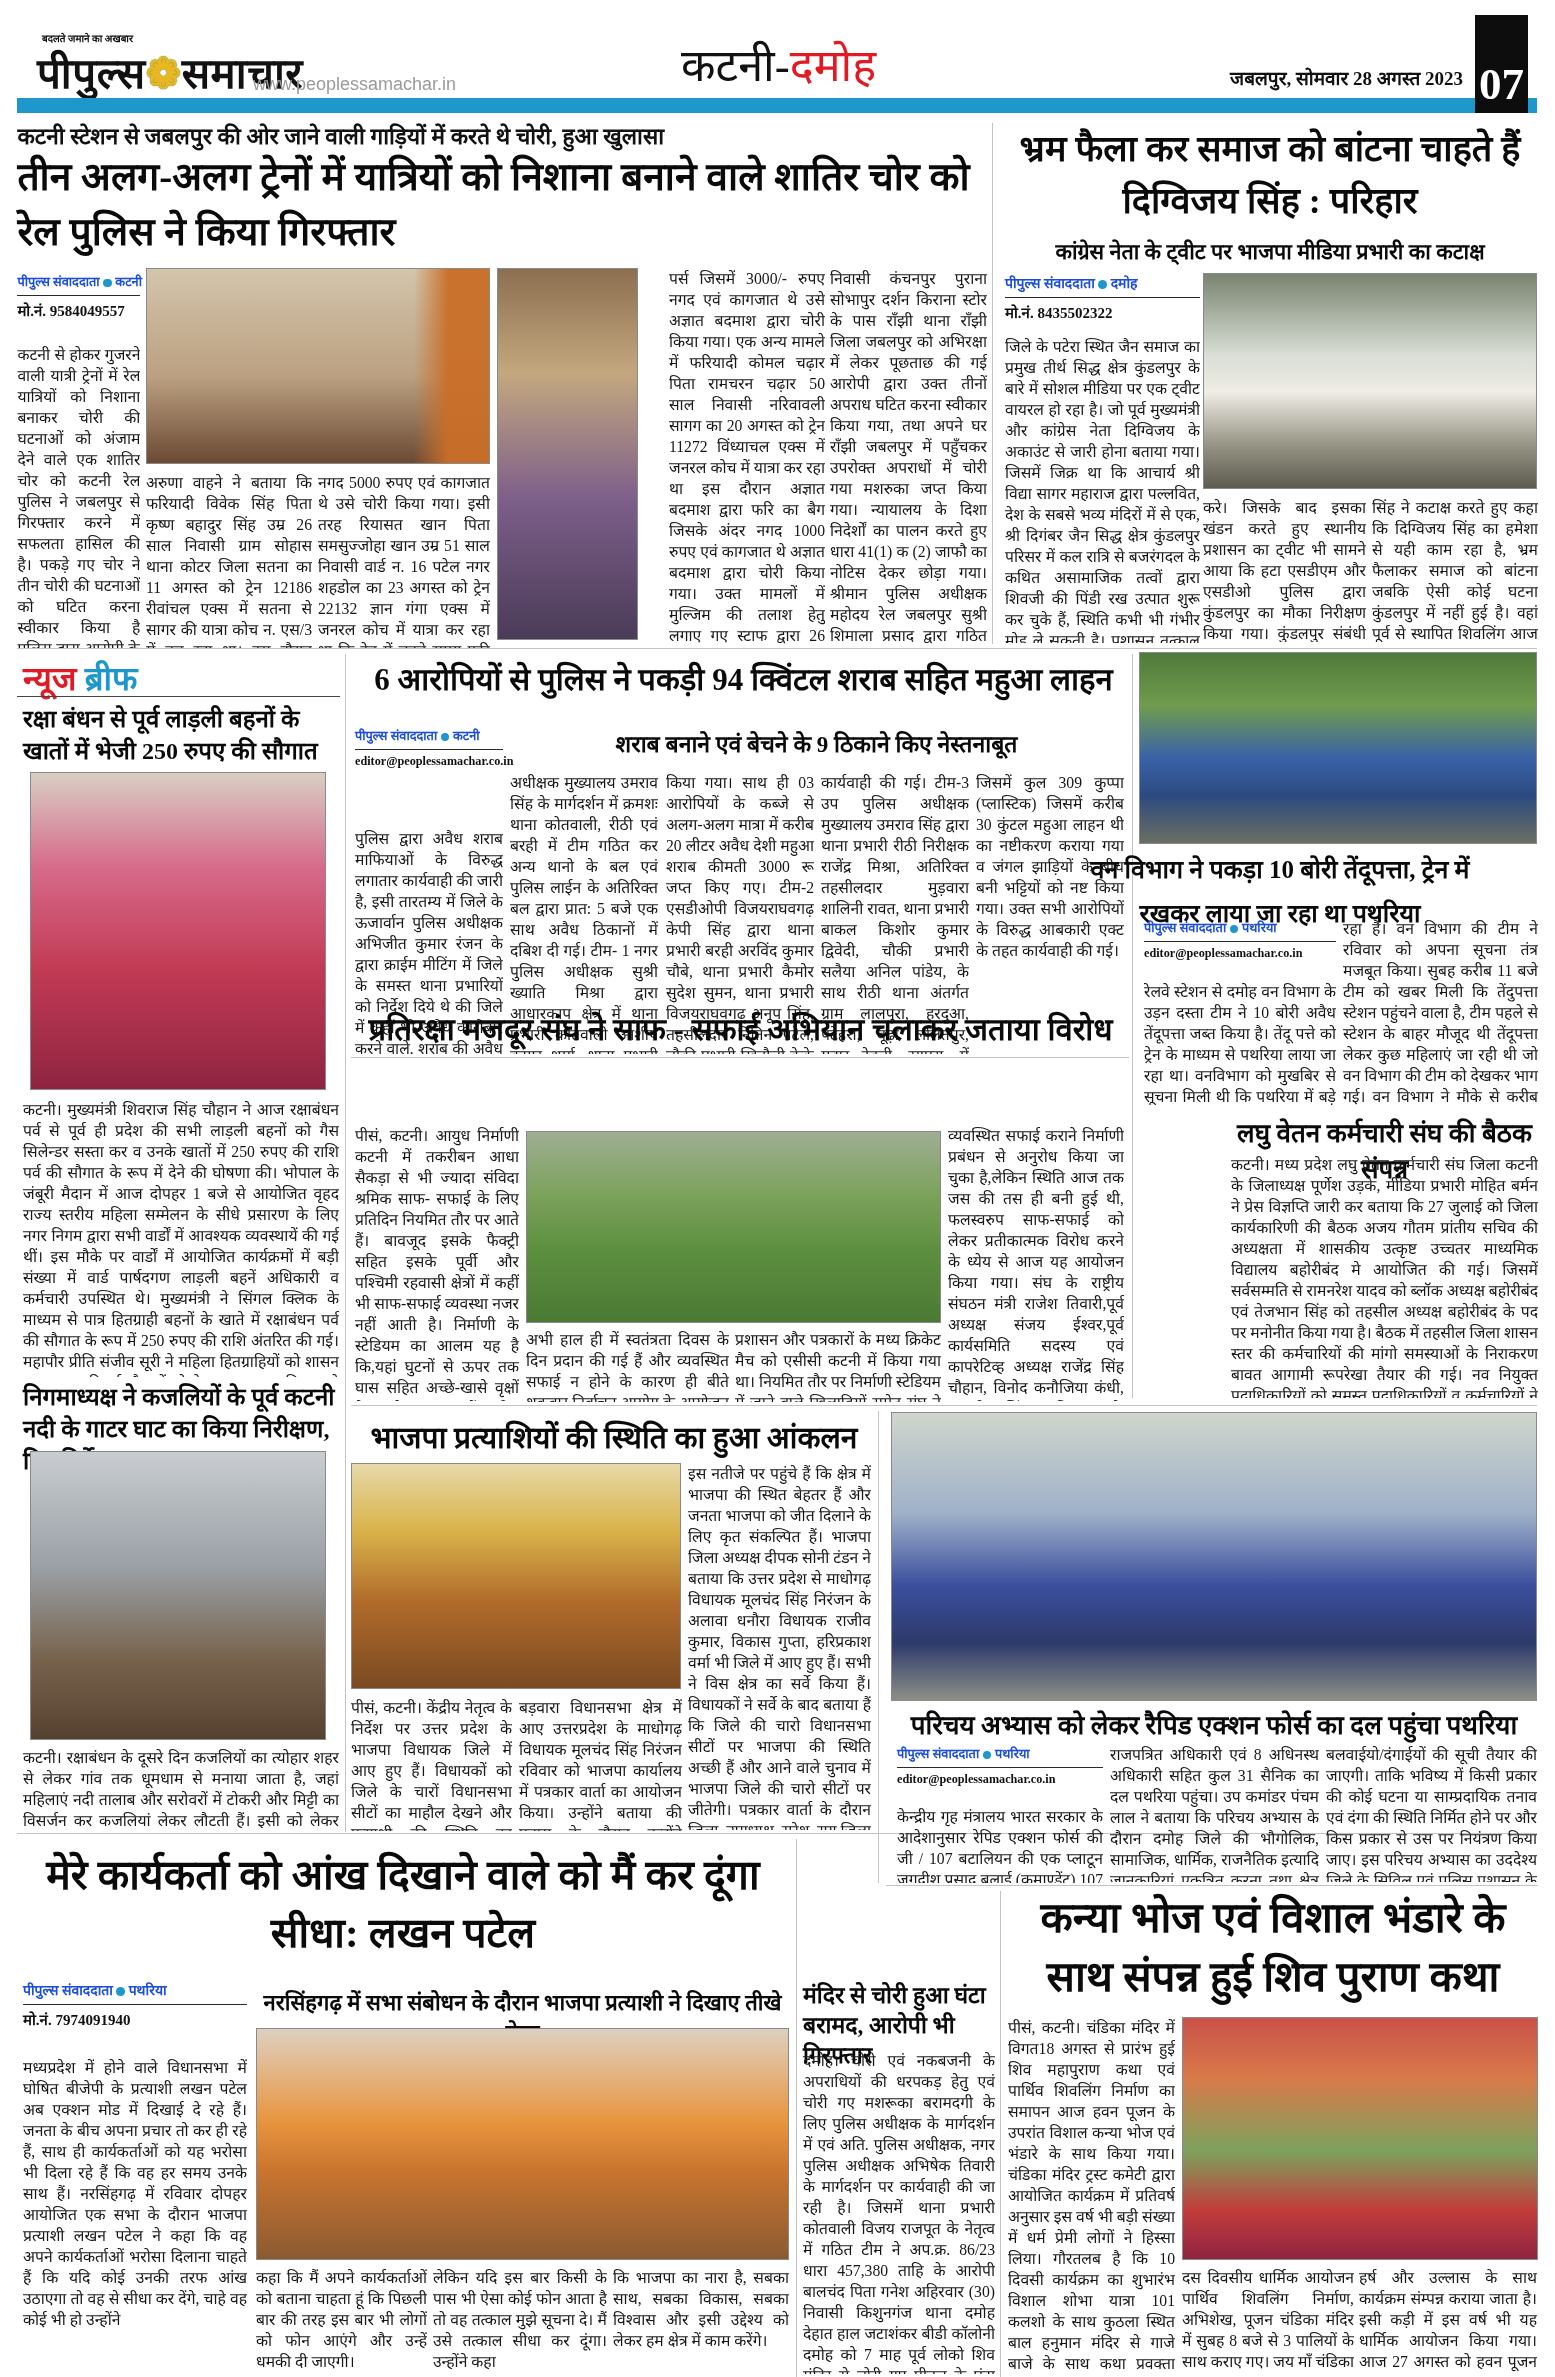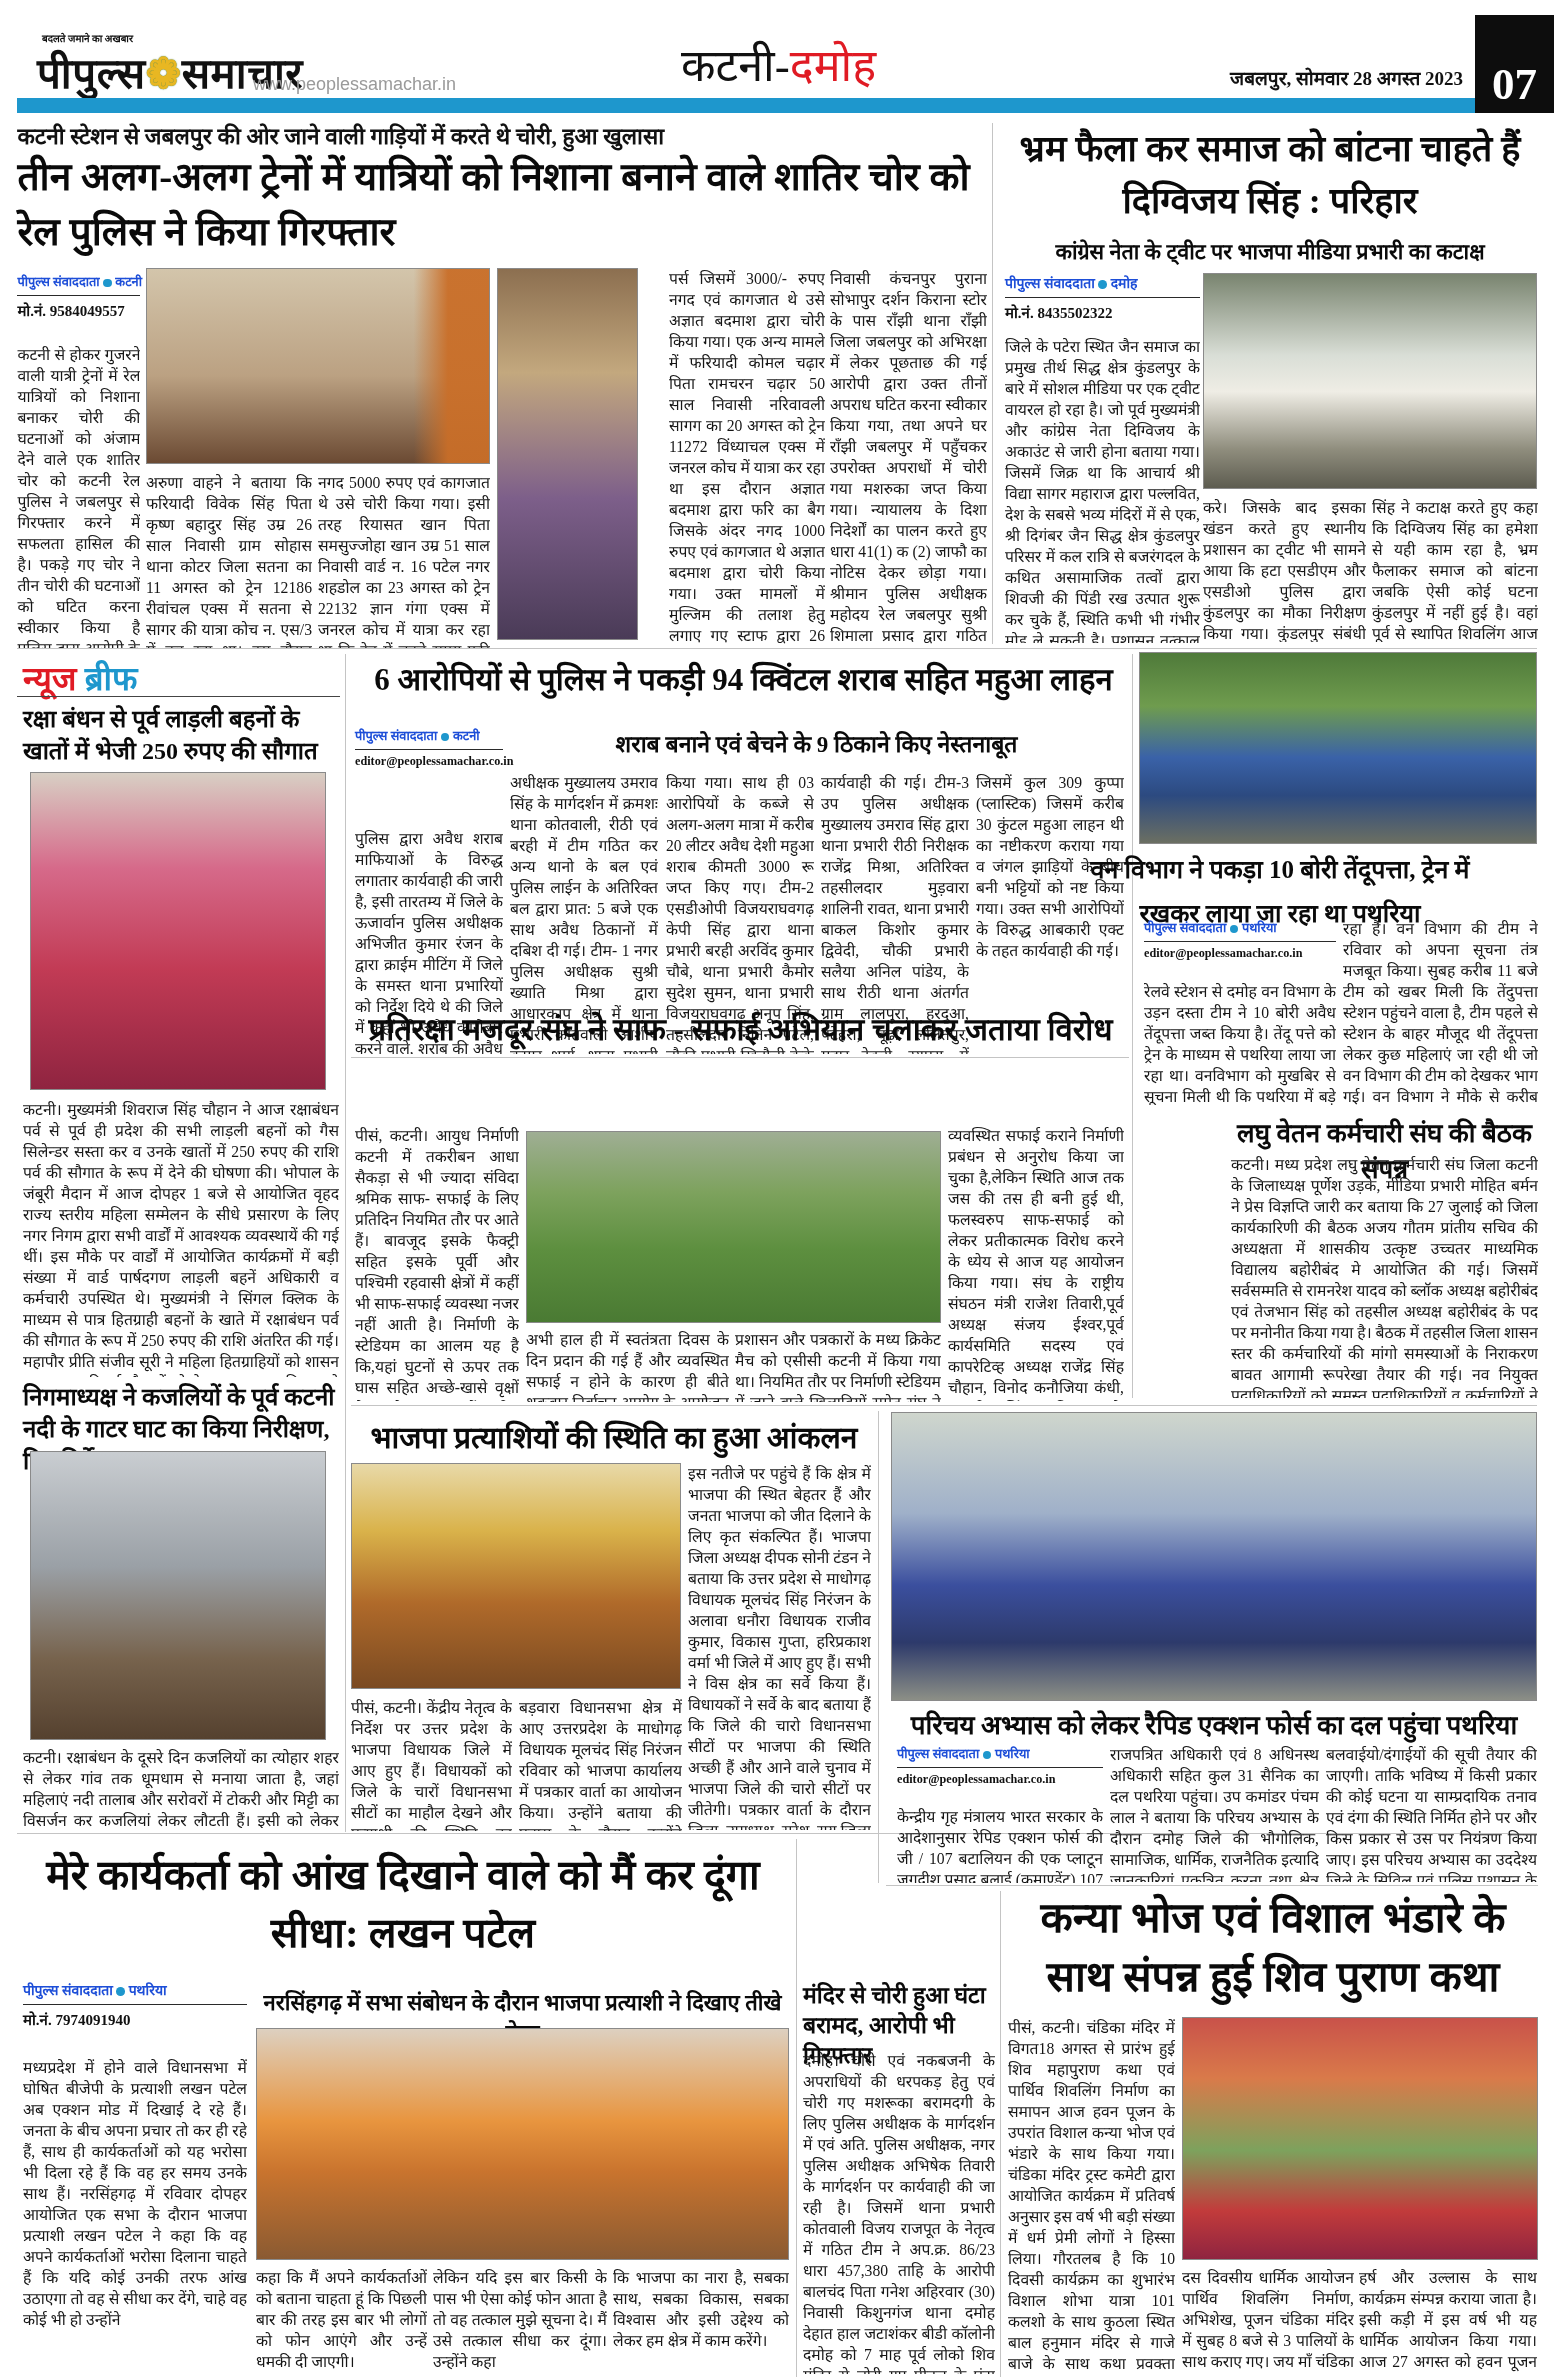--- a/index.html
+++ b/index.html
@@ -42,21 +42,21 @@
   <div class="abs" style="left:42px;top:31px;font-size:10px;font-weight:bold;">बदलते जमाने का अखबार</div>
   <div class="abs" style="left:37px;top:43px;font-size:42px;font-weight:bold;letter-spacing:0.6px;">
     <span>पीपुल्स</span><span class="logo-icon">❁</span><span>समाचार</span>
   </div>
   <div class="abs" style="left:253px;top:74px;font-size:18px;color:#9a9a9a;font-family:'Liberation Sans',sans-serif;">www.peoplessamachar.in</div>
   <div class="abs center" style="left:639px;top:33px;width:279px;font-size:45px;font-weight:normal;">
     <span>कटनी-</span><span class="red">दमोह</span>
   </div>
   <div class="abs" style="left:1190px;top:65px;width:273px;font-size:19px;font-weight:bold;text-align:right;">जबलपुर, सोमवार 28 अगस्त 2023</div>
   <div class="abs" style="left:17.4px;top:98px;width:1520px;height:15px;background:#1e97cd;"></div>
-  <div class="abs pagebox" style="left:1475px;top:15px;width:79px;height:98px;font-size:45px;font-weight:bold;padding-bottom:3.5px;box-sizing:border-box;">07</div>
+  <div class="abs pagebox" style="left:1475px;top:15px;width:53px;height:98px;font-size:45px;font-weight:bold;padding-bottom:3.5px;box-sizing:border-box;">07</div>
 
   <div class="vrule" style="left:992px;top:123px;height:521px;"></div>
   <div class="hrule" style="left:17.4px;top:648px;width:1520px;"></div>
   <div class="vrule" style="left:345px;top:654px;height:1178px;"></div>
   <div class="vrule" style="left:1132px;top:654px;height:744px;"></div>
   <div class="hrule" style="left:351px;top:1057px;width:778px;"></div>
   <div class="hrule" style="left:351px;top:1405px;width:1186px;"></div>
   <div class="vrule" style="left:878px;top:1411px;height:472px;"></div>
   <div class="hrule" style="left:17.4px;top:1833px;width:1520px;"></div>
   <div class="vrule" style="left:796px;top:1839px;height:539px;"></div>

